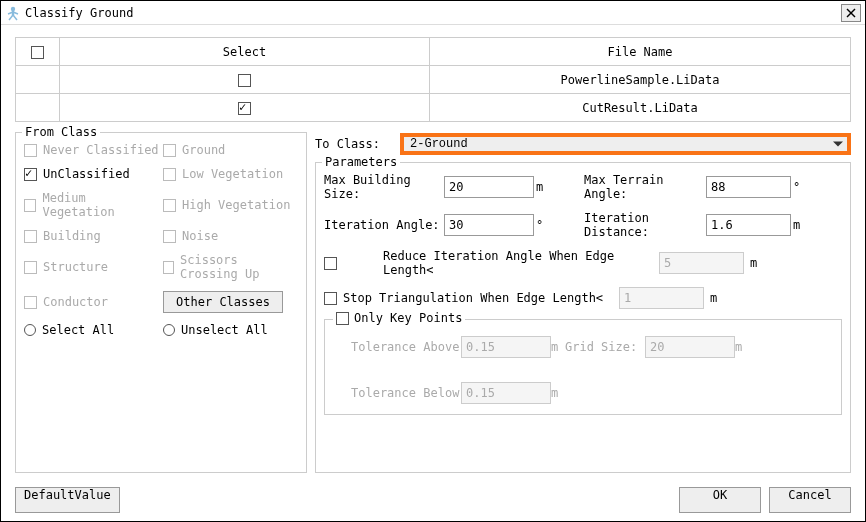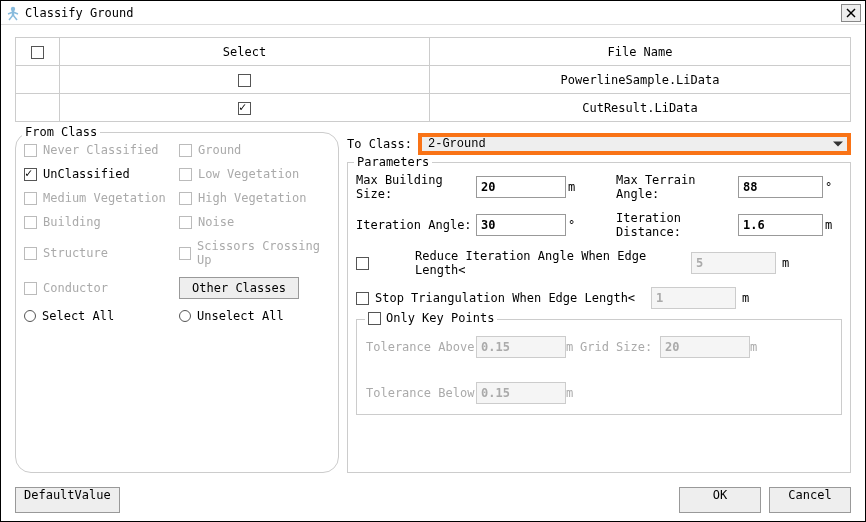--- a/index.html
+++ b/index.html
@@ -86,22 +86,21 @@
   padding: 10px 8px 8px 8px;
 }
 .fieldset > .legend {
   position: absolute;
   top: -8px; left: 6px;
   background: #fff;
   padding: 0 3px;
   font-size: 12px;
 }
 .from-class {
-  width: 324px;
-  border-radius: 16px;
+  width: 292px;
 }
 .right-col {
   flex: 1;
   display: flex;
   flex-direction: column;
 }
 .fc-grid {
   display: grid;
   grid-template-columns: 1fr 1fr;
   row-gap: 10px;
@@ -125,21 +124,21 @@
 .radio {
   width: 12px; height: 12px;
   border: 1px solid #555;
   border-radius: 50%;
   display: inline-block;
   vertical-align: middle;
 }
 .to-class-row {
   display: flex;
   align-items: center;
-  gap: 6px;
+  gap: 20px;
   height: 24px;
   margin-bottom: 6px;
 }
 .combo {
   flex: 1;
   height: 22px;
   border: 4px solid #f97316;
   background: #eee;
   display: flex;
   align-items: center;
@@ -165,35 +164,34 @@
   row-gap: 10px;
   margin-bottom: 10px;
 }
 .txt {
   height: 22px;
   border: 1px solid #999;
   background: #fff;
   padding: 0 4px;
   display: flex;
   align-items: center;
-  font-weight: bold;
 }
 .txt.disabled { background: #f5f5f5; color: #aaa; border-color: #ccc; }
 .unit { text-align: left; padding-left: 2px; }
 .chk-line {
   display: flex;
   align-items: center;
   gap: 6px;
   margin-bottom: 10px;
 }
 .chk-line .txt { width: 85px; }
 .okp-fieldset {
   border: 1px solid #ccc;
   position: relative;
-  padding: 16px 10px 10px 9px;
+  padding: 16px 10px 10px 26px;
   margin-top: 2px;
 }
 .okp-fieldset .legend {
   position: absolute;
   top: -9px; left: 8px;
   background: #fff;
   padding: 0 3px;
   display: flex; align-items: center; gap: 5px;
 }
 .okp-grid {

